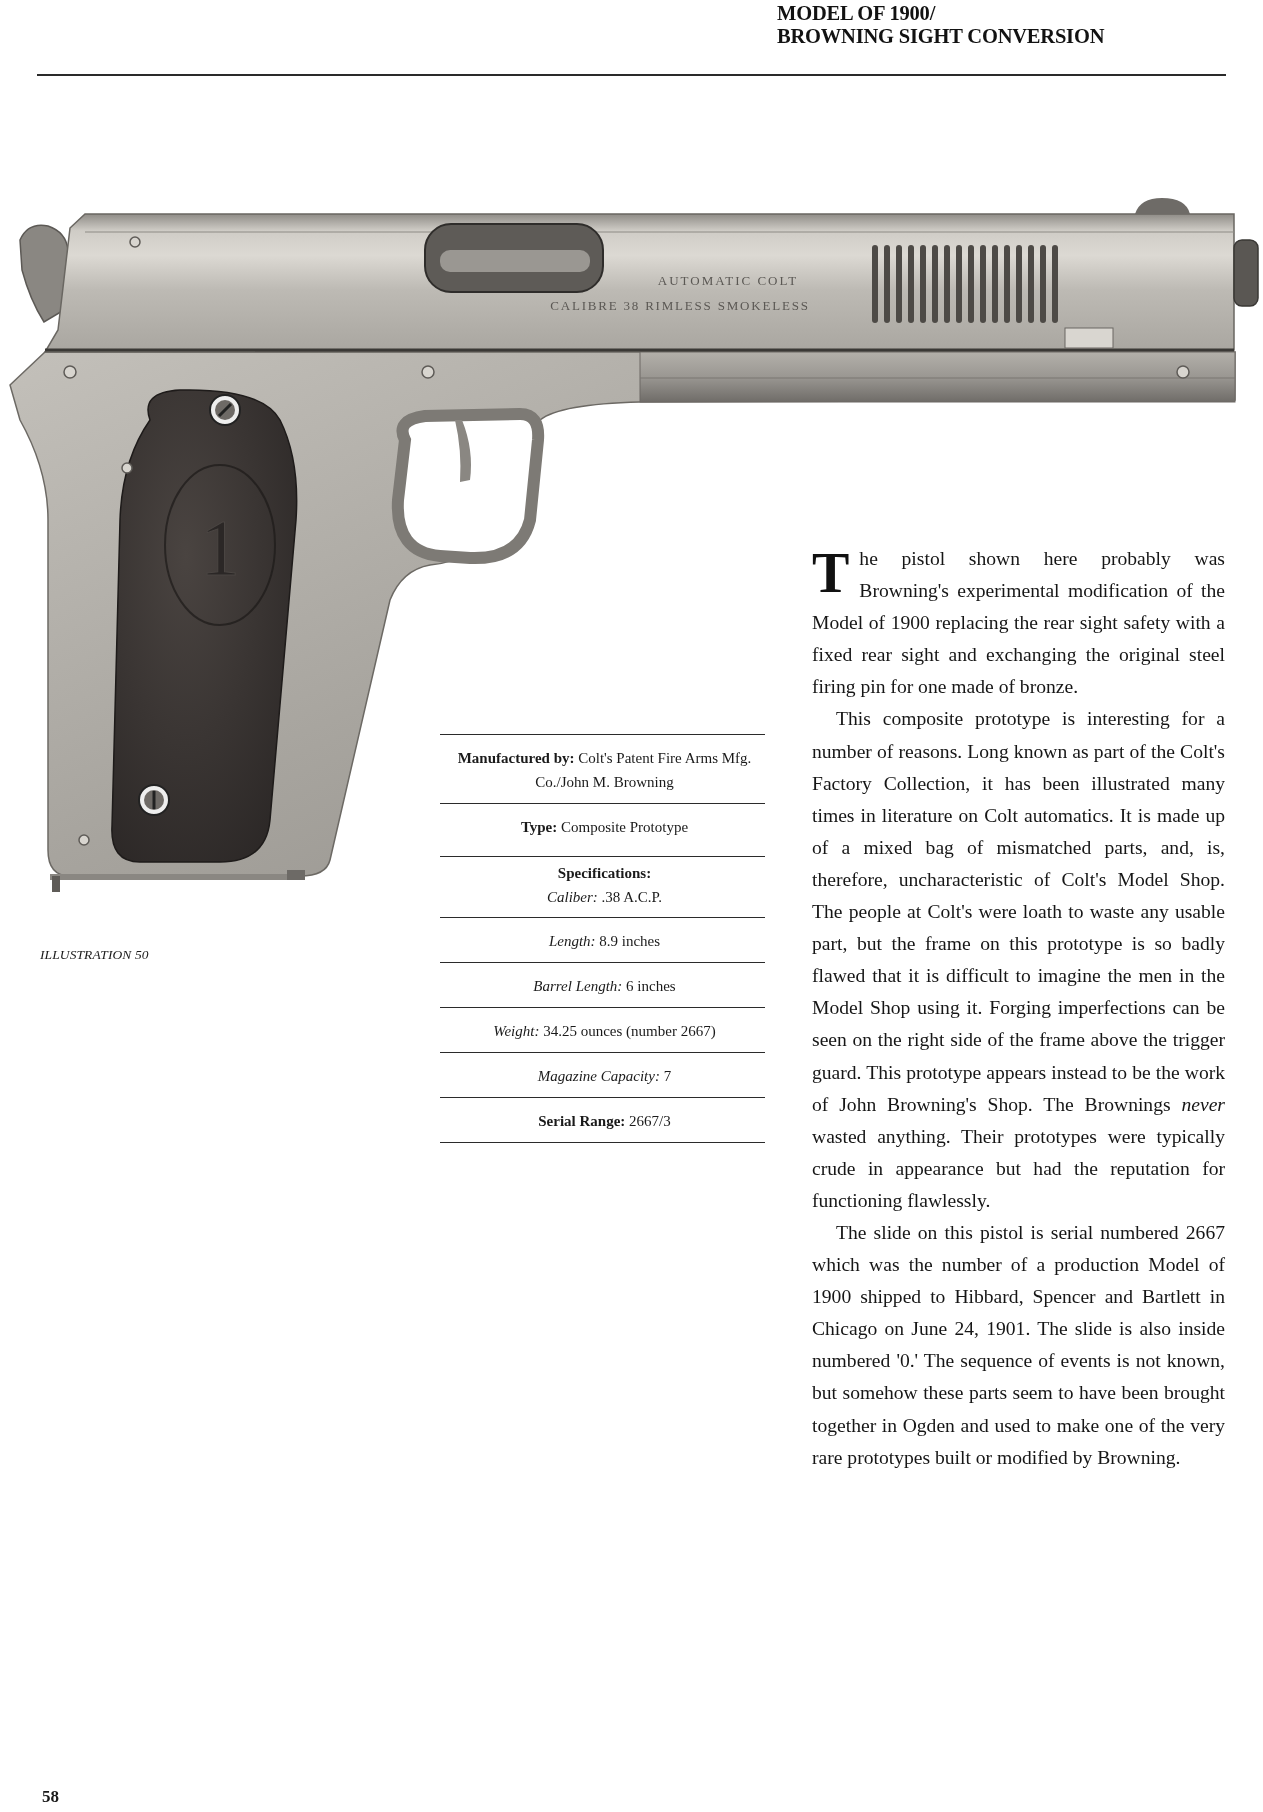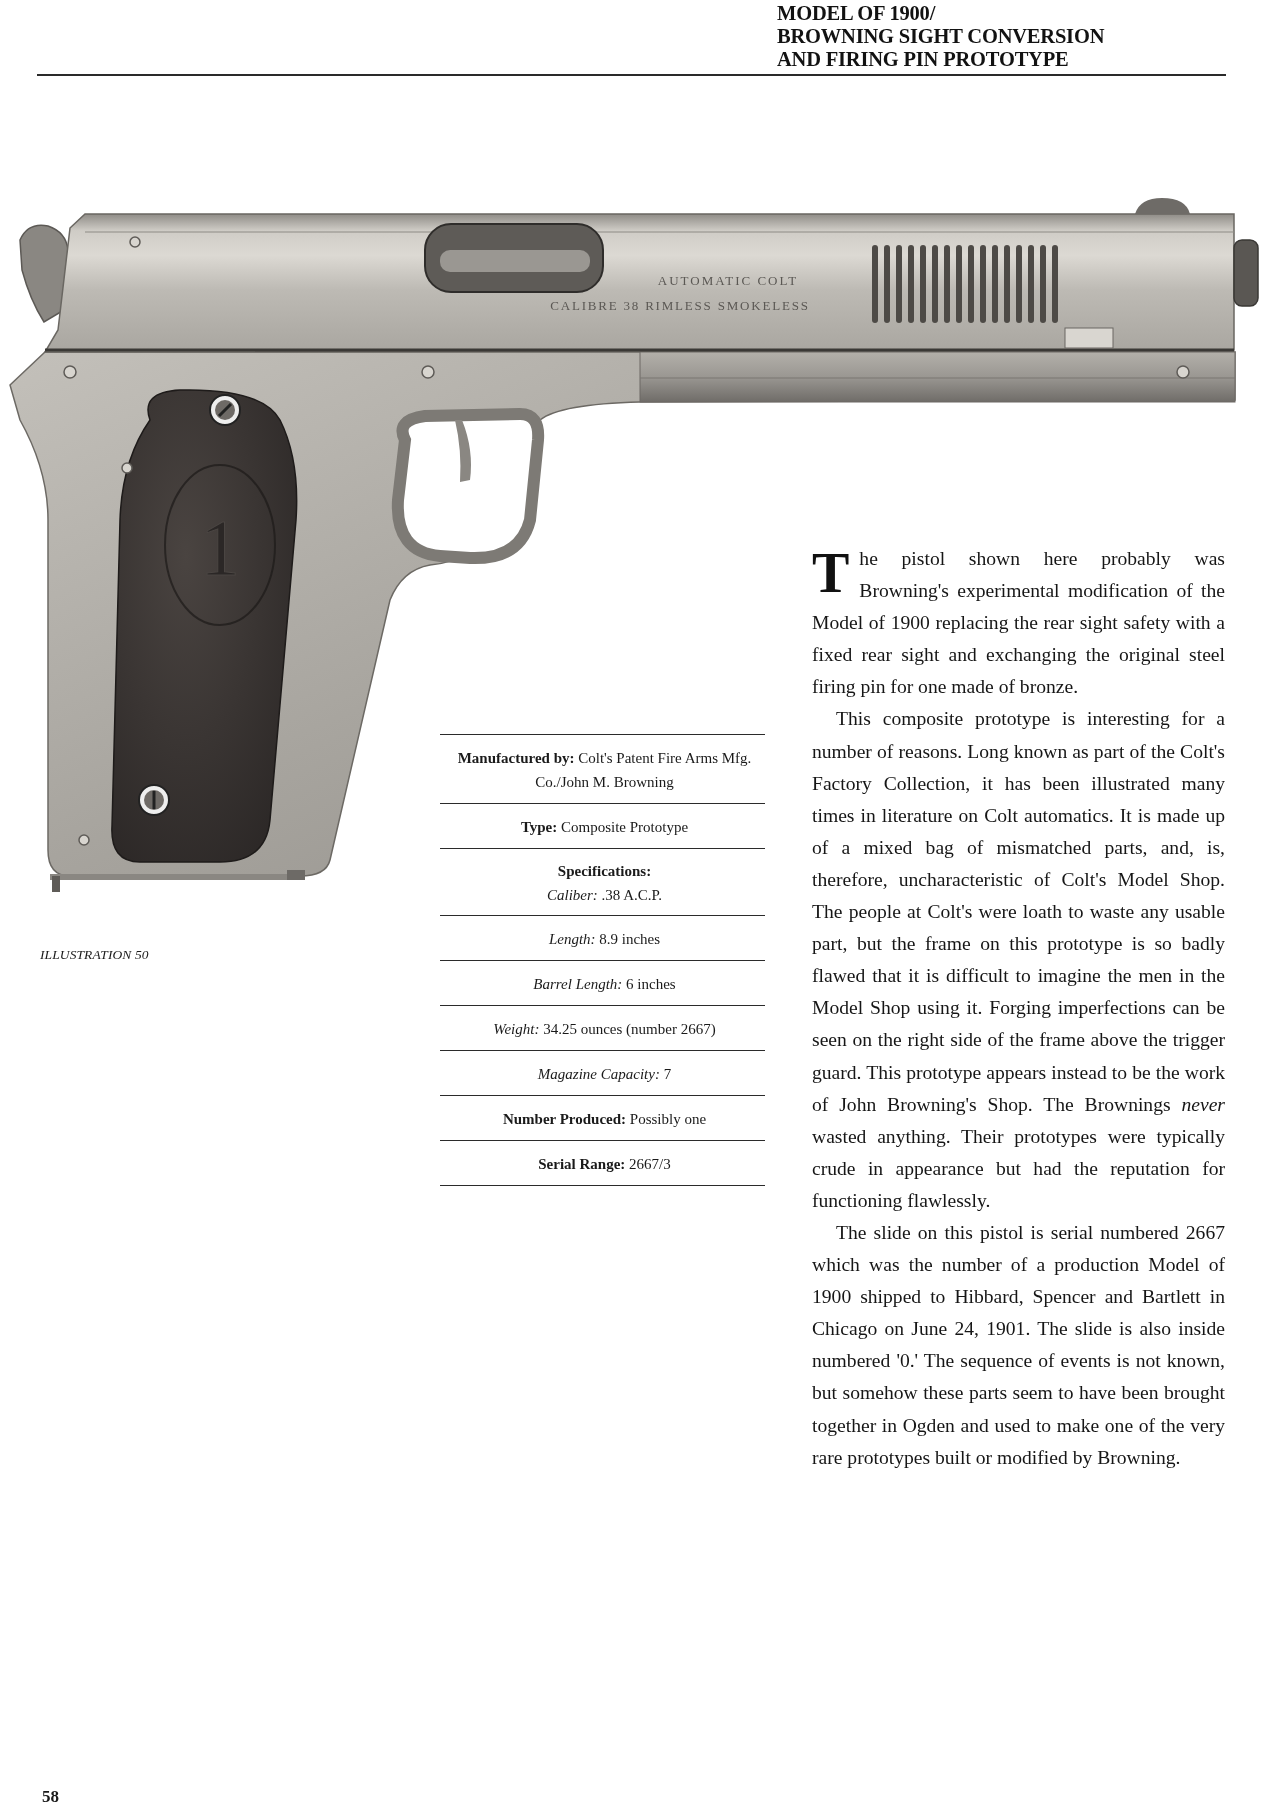--- a/index.html
+++ b/index.html
@@ -29,21 +29,21 @@
     position: absolute; left: 440px; top: 734px; width: 325px;
     font-family: "Liberation Serif", serif; font-size: 15px; color: #1a1a1a;
   }
   .spec-row {
     border-top: 1.6px solid #2b2b2b;
     padding: 11px 0 9px 4px; line-height: 24px; text-align: center;
   }
   .spec-row:last-child { border-bottom: 1.6px solid #2b2b2b; }
   .spec-row .lbl-b { font-weight: bold; }
   .spec-row .lbl-i { font-style: italic; }
-  .spec-row.tall { padding-top: 10px; padding-bottom: 8px; }
+  .spec-row.tall { padding-top: 4px; padding-bottom: 8px; margin-top: 8px; }
   .body-col {
     position: absolute; left: 812px; top: 543px; width: 413px;
     font-family: "Liberation Serif", serif; font-size: 19.6px;
     line-height: 32.1px; color: #161616; text-align: justify;
     hyphens: none;
   }
   .body-col p { margin: 0; text-indent: 24px; }
   .body-col p.first { text-indent: 0; }
   .drop-cap {
     float: left; font-size: 56px; line-height: 44px; font-weight: bold;
@@ -54,21 +54,20 @@
     font-family: "Liberation Serif", serif; font-weight: bold; font-size: 17px;
     color: #1a1a1a;
   }
 </style>
 </head>
 <body>
 
 <div class="page-header">
   <div>MODEL OF 1900/</div>
   <div>BROWNING SIGHT CONVERSION</div>
-  <div>AND FIRING PIN PROTOTYPE</div>
 </div>
 <div class="header-rule"></div>
 
 <svg class="pistol" viewBox="0 180 1263 720" xmlns="http://www.w3.org/2000/svg">
   <defs>
     <linearGradient id="slideGrad" x1="0" y1="0" x2="0" y2="1">
       <stop offset="0" stop-color="#8f8c87"></stop>
       <stop offset="0.12" stop-color="#cfccc6"></stop>
       <stop offset="0.3" stop-color="#dcd9d3"></stop>
       <stop offset="0.55" stop-color="#bdbab4"></stop>
@@ -193,24 +192,20 @@
   </div>
   <div class="spec-row">
     <span class="lbl-i">Weight:</span>
     <span>34.25 ounces (number 2667)</span>
   </div>
   <div class="spec-row">
     <span class="lbl-i">Magazine Capacity:</span>
     <span>7</span>
   </div>
   <div class="spec-row">
-    <span class="lbl-b">Number Produced:</span>
-    <span>Possibly one</span>
-  </div>
-  <div class="spec-row">
     <span class="lbl-b">Serial Range:</span>
     <span>2667/3</span>
   </div>
 </div>
 
 <div class="body-col">
   <p class="first">
     <span class="drop-cap">T</span><span>he pistol shown here probably was Browning's experimental modification of the Model of 1900 replacing the rear sight safety with a fixed rear sight and exchanging the original steel firing pin for one made of bronze.</span>
   </p>
   <p><span>This composite prototype is interesting for a number of reasons. Long known as part of the Colt's Factory Collection, it has been illustrated many times in literature on Colt automatics. It is made up of a mixed bag of mismatched parts, and, is, therefore, uncharacteristic of Colt's Model Shop. The people at Colt's were loath to waste any usable part, but the frame on this prototype is so badly flawed that it is difficult to imagine the men in the Model Shop using it. Forging imperfections can be seen on the right side of the frame above the trigger guard. This prototype appears instead to be the work of John Browning's Shop. The Brownings </span><em>never</em><span> wasted anything. Their prototypes were typically crude in appearance but had the reputation for functioning flawlessly.</span></p>

